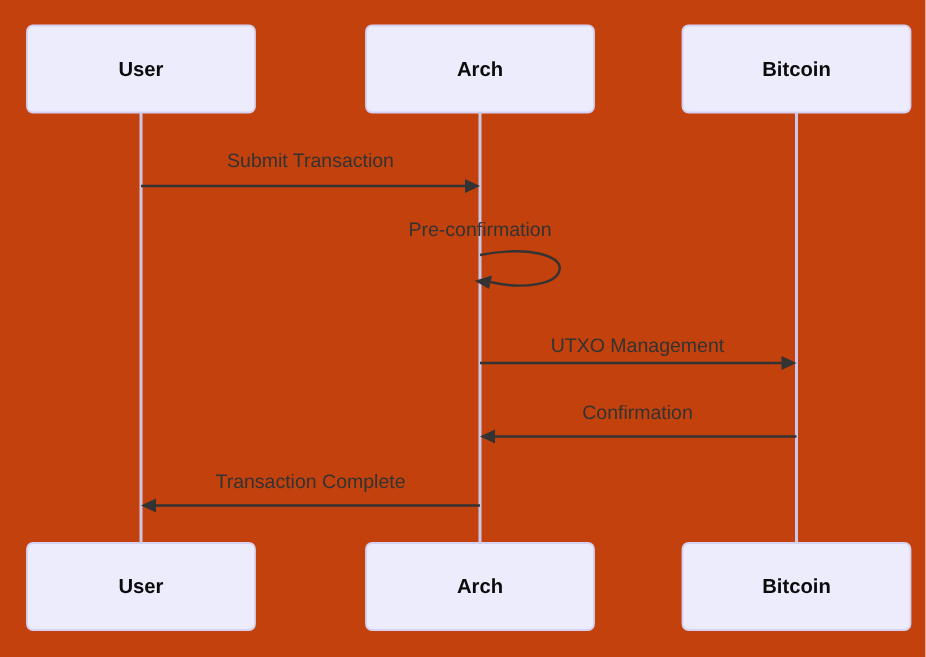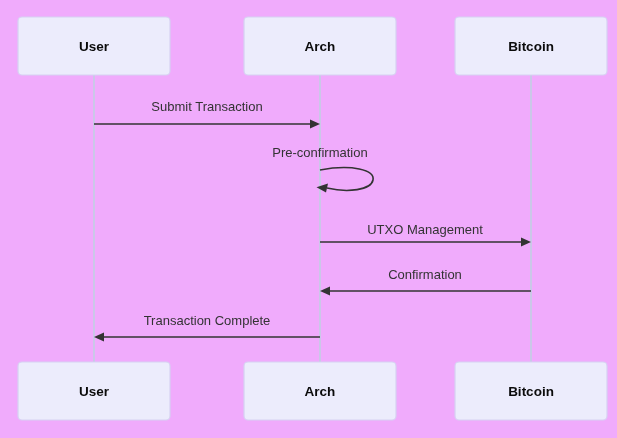--- a/index.html
+++ b/index.html
@@ -7,21 +7,21 @@
     padding: 0;
     background: #ffffff;
   }
   body {
     font-family: "Liberation Sans", sans-serif;
   }
   #diagram-root {
     position: relative;
     width: 617px;
     height: 438px;
-    background: #f0abfc;
+    background: #c2410c;
     overflow: hidden;
   }
   #diagram-svg {
     position: absolute;
     left: 0;
     top: 0;
     width: 617px;
     height: 438px;
     display: block;
   }

